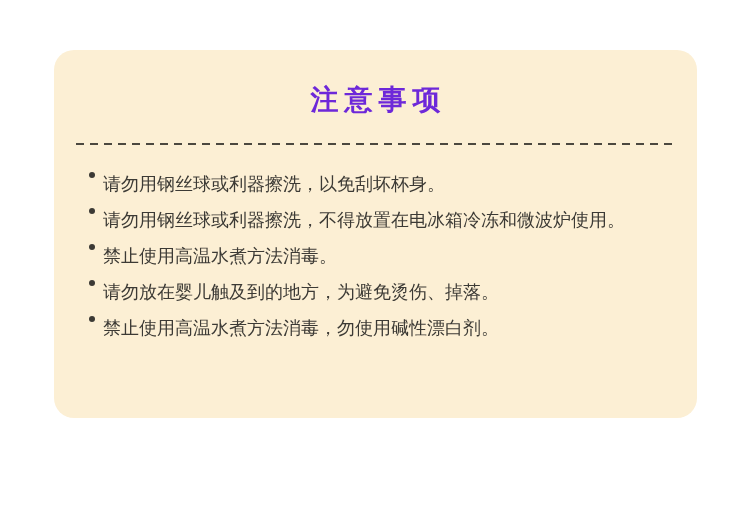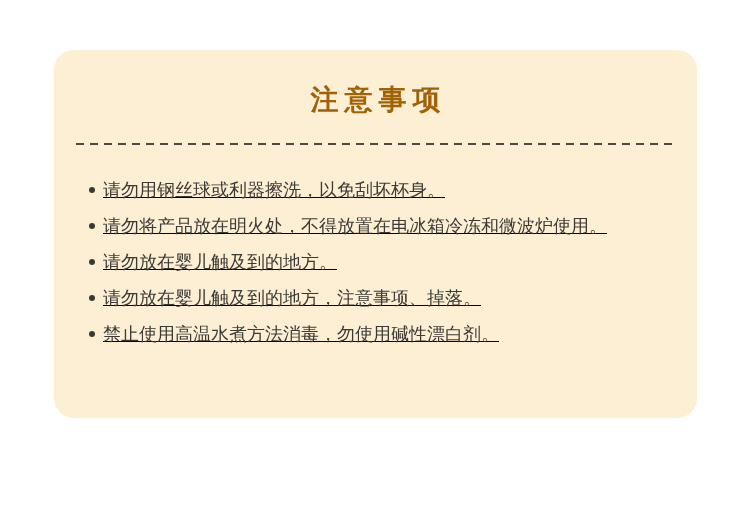--- a/index.html
+++ b/index.html
@@ -28,42 +28,40 @@
     padding-top: 34px;
   }
   .card-title {
     margin: 0;
     text-align: center;
     font-size: 28px;
     line-height: 32px;
     font-weight: bold;
     letter-spacing: 6px;
     text-indent: 6px;
-    color: #a16207;
+    color: #6d28d9;
   }
   .divider {
     height: 2px;
     margin: 27px 24px 0 22px;
     background: repeating-linear-gradient(
       90deg,
       #4C483F 0px, #4C483F 8px,
       transparent 8px, transparent 14px
     );
   }
   .notes-list {
     list-style: none;
     margin: 27px 0 0 0;
     padding: 0 20px 0 35px;
   }
   .note-item {
     display: flex;
-    align-items: center;
     height: 36px;
     white-space: nowrap;
-    text-decoration: underline;
   }
   .dot {
     flex: 0 0 auto;
     width: 6px;
     height: 6px;
     border-radius: 50%;
     background: #3C3A35;
     margin-right: 8px;
   }
   .note-text {
@@ -80,29 +78,29 @@
   <div class="card">
     <h1 class="card-title">注意事项</h1>
     <div class="divider"></div>
     <ul class="notes-list">
         <li class="note-item">
           <span class="dot"></span>
           <span class="note-text">请勿用钢丝球或利器擦洗，以免刮坏杯身。</span>
         </li>
         <li class="note-item">
           <span class="dot"></span>
-          <span class="note-text">请勿将产品放在明火处，不得放置在电冰箱冷冻和微波炉使用。</span>
+          <span class="note-text">请勿用钢丝球或利器擦洗，不得放置在电冰箱冷冻和微波炉使用。</span>
         </li>
         <li class="note-item">
           <span class="dot"></span>
-          <span class="note-text">请勿放在婴儿触及到的地方。</span>
+          <span class="note-text">禁止使用高温水煮方法消毒。</span>
         </li>
         <li class="note-item">
           <span class="dot"></span>
-          <span class="note-text">请勿放在婴儿触及到的地方，注意事项、掉落。</span>
+          <span class="note-text">请勿放在婴儿触及到的地方，为避免烫伤、掉落。</span>
         </li>
         <li class="note-item">
           <span class="dot"></span>
           <span class="note-text">禁止使用高温水煮方法消毒，勿使用碱性漂白剂。</span>
         </li>
       </ul>
   </div>
 </div>
 
 </body></html>

